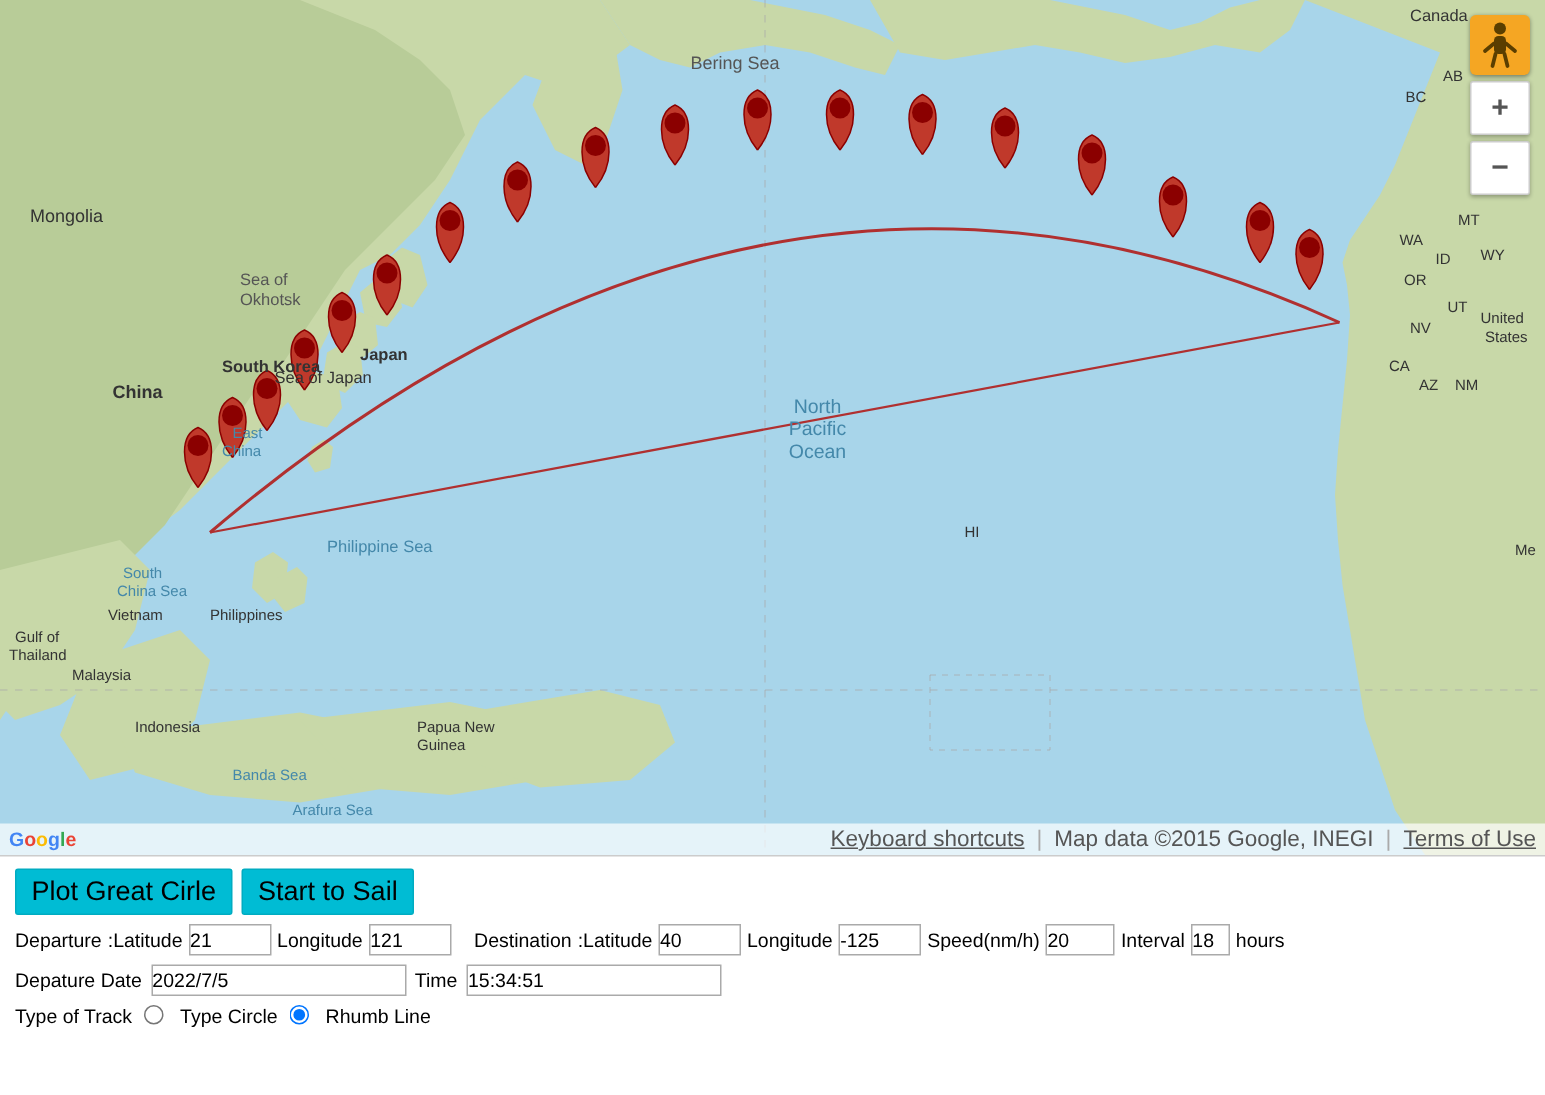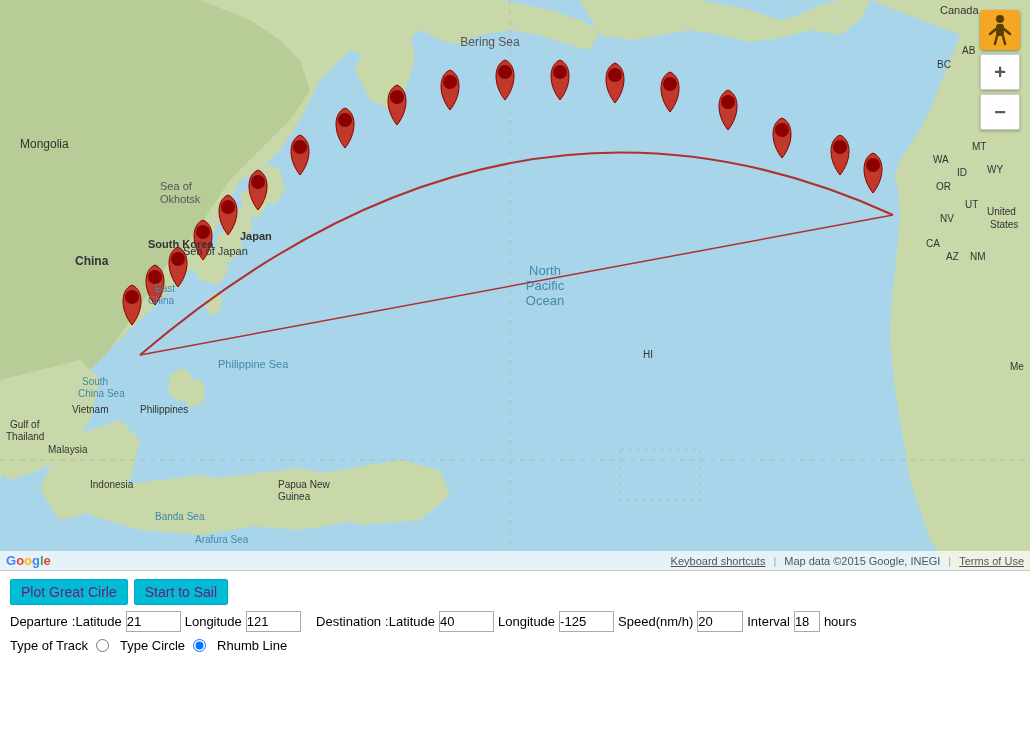--- a/index.html
+++ b/index.html
@@ -33,31 +33,31 @@
 
     .row2 {
       display: flex;
       align-items: center;
       gap: 6px;
       margin-bottom: 6px;
     }
 
     .row3 {
       display: flex;
-      align-items: center;
+      align-items: flex-start;
       gap: 8px;
     }
 
     button.map-btn {
       background: #00bcd4;
-      color: #701a75;
+      color: #000000;
       border: 1px solid #00acc1;
       padding: 4px 10px;
       cursor: pointer;
-      font-size: 14px;
+      font-size: 18px;
       border-radius: 2px;
     }
 
     label { font-size: 13px; }
 
     input[type="text"] {
       border: 1px solid #aaa;
       padding: 2px 0;
       font-size: 13px;
     }
@@ -126,21 +126,21 @@
       font-weight: bold;
     }
     .g-blue { color: #4285F4; }
     .g-red { color: #EA4335; }
     .g-yellow { color: #FBBC05; }
     .g-green { color: #34A853; }
 
     .footer-right {
       display: flex;
       gap: 8px;
-      font-size: 11px;
+      font-size: 15px;
       color: #555;
     }
 
     .separator { color: #aaa; }
   </style>
 </head>
 <body>
 
 <div id="map-container">
   <svg id="map-svg" viewBox="0 0 1030 570" xmlns="http://www.w3.org/2000/svg">
@@ -376,20 +376,26 @@
     <input type="text" class="input-sm" value="40" style="">
     <label>Longitude</label>
     <input type="text" class="input-sm" value="-125" style="">
     <label>Speed(nm/h)</label>
     <input type="text" class="input-sm" style="width: 46px;" value="20">
     <label>Interval</label>
     <input type="text" class="input-sm" style="width: 26px;" value="18">
     <label>hours</label>
   </div>
 
+  <div class="row2">
+    <label>Depature Date</label>
+    <input type="text" class="input-lg" value="2022/7/5" style="">
+    <label>Time</label>
+    <input type="text" class="input-lg" value="15:34:51" style="">
+  </div>
 
   <div class="row3">
     <label>Type of Track</label>
     <input type="radio" name="tracktype" id="great-circle-radio" style="">
     <label for="great-circle-radio">Type Circle</label>
     <input type="radio" name="tracktype" id="rhumb-line-radio" checked="" style="">
     <label for="rhumb-line-radio">Rhumb Line</label>
   </div>
 </div>
 

